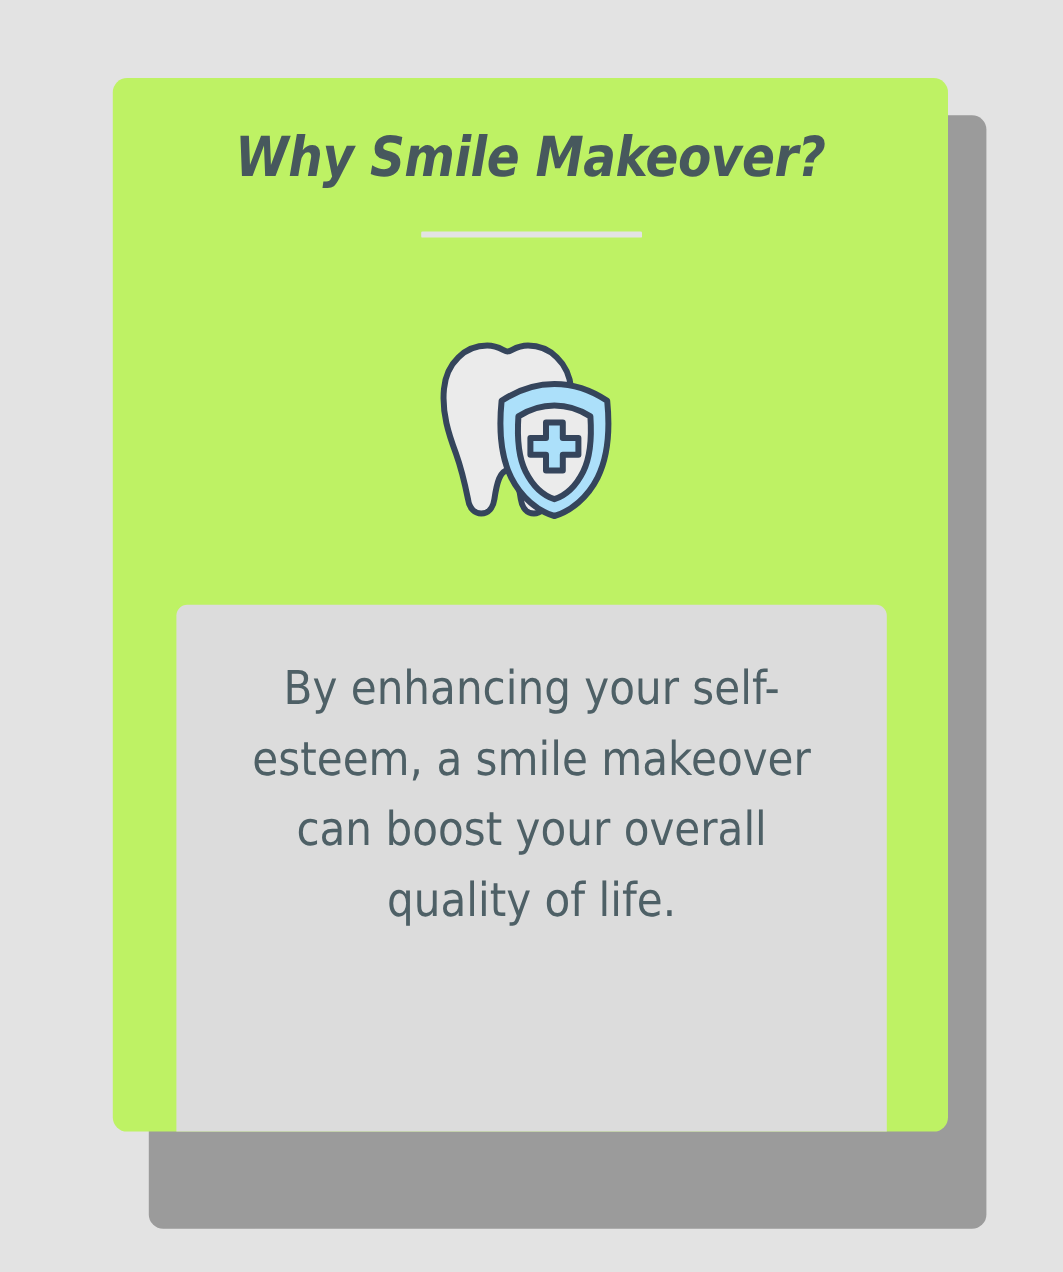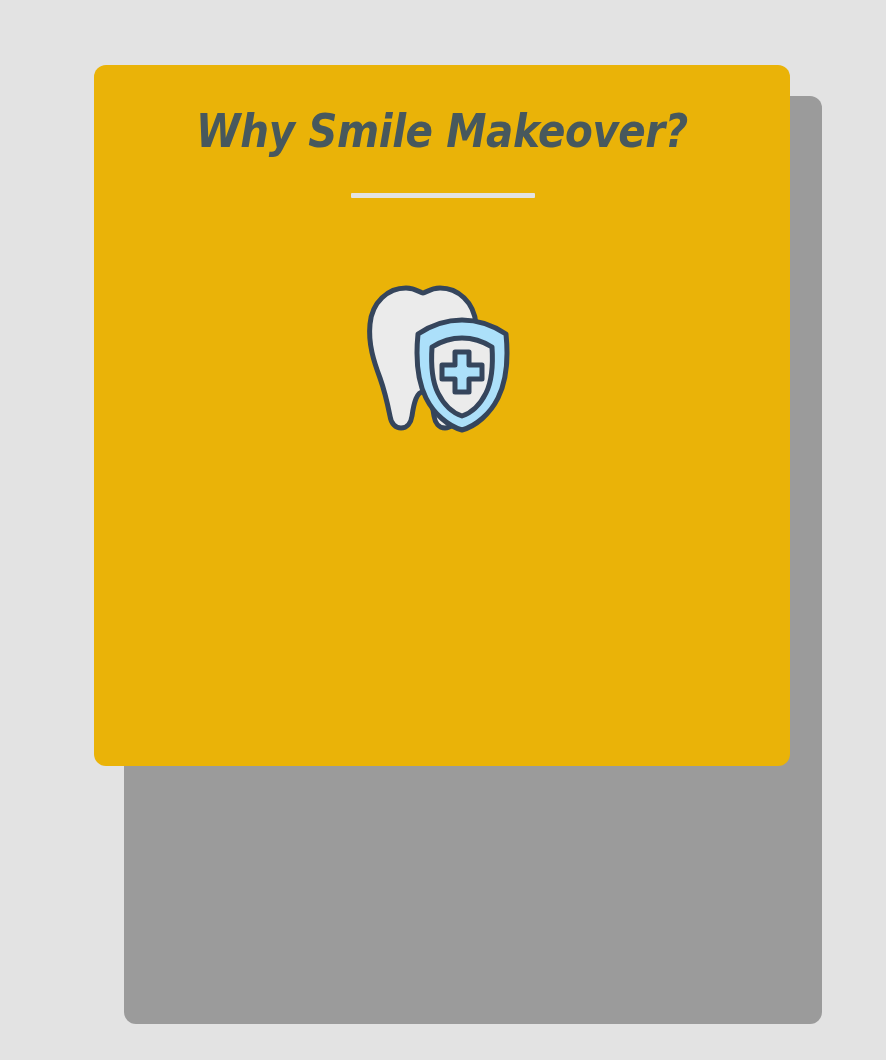--- a/index.html
+++ b/index.html
@@ -30,22 +30,22 @@
     background: #9b9b9b;
     border-radius: 12px;
   }
 
   
   .card {
     position: absolute;
     left: 94px;
     top: 65px;
     width: 696px;
-    height: 701px;
-    background: #eab308;
+    height: 878px;
+    background: #bef264;
     border-radius: 12px;
     overflow: hidden;
   }
 
   .card-title {
     position: absolute;
     left: 0;
     top: 41px;
     width: 696px;
     text-align: center;
@@ -156,15 +156,18 @@
                  C 133 84, 133 101, 126 115
                  C 120 127, 111 135, 102 138
                  C 93 135, 84 127, 78 115
                  C 71 101, 71 84, 72 69
                  C 80 64, 91 60, 102 60 Z" fill="#ebebeb" stroke="#35455c" stroke-width="5" stroke-linejoin="round" stroke-linecap="round"></path>
 
         <path d="M95 74 L109 74 L109 87 L122 87 L122 101 L109 101 L109 114 L95 114 L95 101 L82 101 L82 87 L95 87 Z" fill="#ace0fa" stroke="#35455c" stroke-width="5" stroke-linejoin="round" stroke-linecap="round"></path>
       </svg>
     </div>
 
+    <div class="quote-panel">
+      <div class="quote-text">By enhancing your self-esteem, a smile makeover can boost your overall quality of life.</div>
+    </div>
 
   </div>
 </div>
 
 </body></html>

